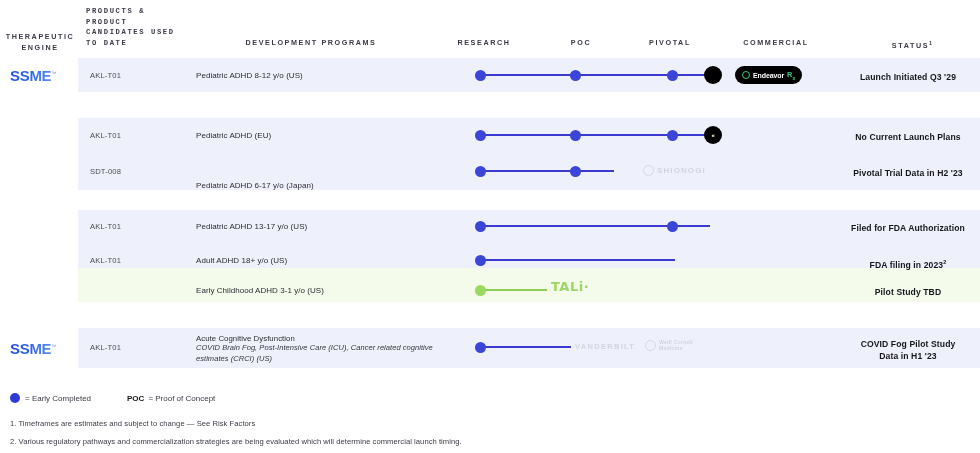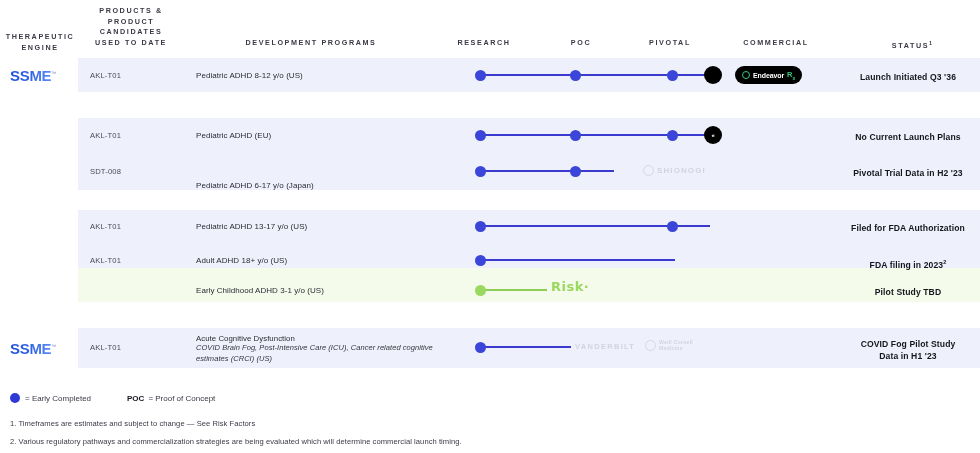--- a/index.html
+++ b/index.html
@@ -17,21 +17,21 @@
     position: absolute;
     font-size: 7.2px;
     font-weight: bold;
     letter-spacing: 1.6px;
     color: #3a3a46;
     text-align: center;
     line-height: 10.5px;
     text-transform: uppercase;
   }
   #hdr-engine   { left: 2px;   top: 32px;  width: 76px; }
-  #hdr-products { left: 86px;  top: 6px;   width: 90px; text-align: center; }
+  #hdr-products { left: 86px;  top: 6px;   width: 90px; text-align: left; font-family: Liberation Mono, monospace; }
   #hdr-devprog  { left: 196px; top: 38px;  width: 230px; }
   #hdr-research { left: 432px; top: 38px;  width: 104px; }
   #hdr-poc      { left: 536px; top: 38px;  width: 90px;  }
   #hdr-pivotal  { left: 620px; top: 38px;  width: 100px; }
   #hdr-commercial{left: 716px; top: 38px;  width: 120px; }
   #hdr-status   { left: 848px; top: 38px;  width: 128px; }
   #hdr-status .sup { font-size: 5.5px; vertical-align: super; letter-spacing: 0; }
 
   
   .band {
@@ -236,21 +236,21 @@
       <div class="tl-dot" style="left:475px; top:11.5px;"></div>
       <div class="tl-dot" style="left:570px; top:11.5px;"></div>
       <div class="tl-dot" style="left:667px; top:11.5px;"></div>
       <div class="tl-black" style="left:704px; top:8px;"></div>
       <div class="endeavor" style="left:735px; top:8px;">
         <span class="ring"></span>
         <span class="etxt">Endeavor</span>
         <span class="rx">R<span class="x">x</span></span>
       </div>
     </div>
-    <div class="status" style="top:13px;">Launch Initiated Q3 '36</div>
+    <div class="status" style="top:13px;">Launch Initiated Q3 '29</div>
   </div>
 
   <div class="row" style="top:118px; height:36px;">
     <div class="candidate" style="top:13px;">AKL-T01</div>
     <div class="program" style="top:13px;">Pediatric ADHD (EU)</div>
     <div class="tl">
       <div class="tl-line" style="left:482px; top:16.2px; width:232px;"></div>
       <div class="tl-dot" style="left:475px; top:11.5px;"></div>
       <div class="tl-dot" style="left:570px; top:11.5px;"></div>
       <div class="tl-dot" style="left:667px; top:11.5px;"></div>
@@ -296,21 +296,21 @@
     </div>
     <div class="status" style="top:12px;"><span>FDA filing in 2023</span><span class="sup">2</span></div>
   </div>
 
   <div class="row" style="top:278px; height:34px;">
     <div class="candidate" style="top:8px;"></div>
     <div class="program" style="top:8px;">Early Childhood ADHD 3-1 y/o (US)</div>
     <div class="tl">
       <div class="tl-line green" style="left:482px; top:11.4px; width:65px;"></div>
       <div class="tl-dot green" style="left:475px; top:6.5px;"></div>
-      <div class="tali" style="left:551px; top:1px;"><span>Risk</span><span class="dot">·</span></div>
+      <div class="tali" style="left:551px; top:1px;"><span>TALi</span><span class="dot">·</span></div>
     </div>
     <div class="status" style="top:8px;">Pilot Study TBD</div>
   </div>
 
   <div class="row" style="top:328px; height:40px;">
     <div class="engine-logo" style="top:12px;">
       <span class="ssme">SSME</span><span class="tm">™</span>
     </div>
     <div class="candidate" style="top:15px;">AKL-T01</div>
     <div class="program" style="top:6px;">

